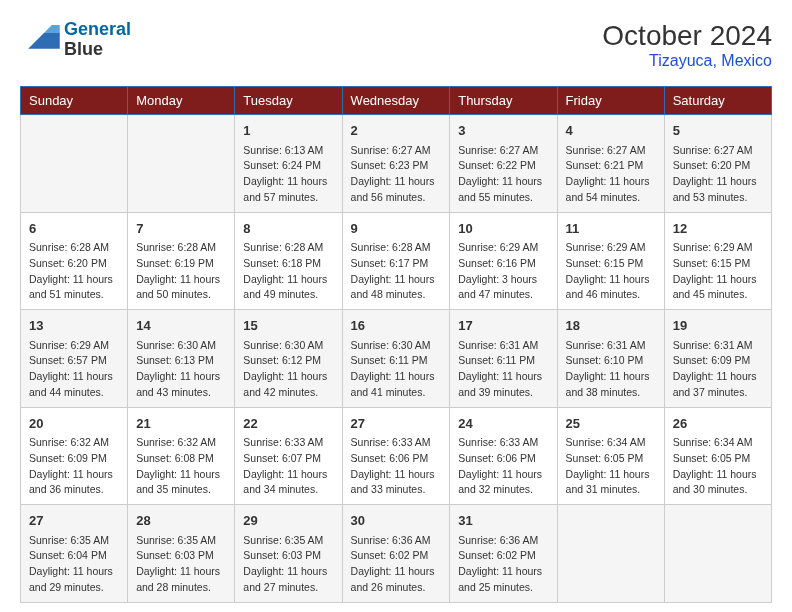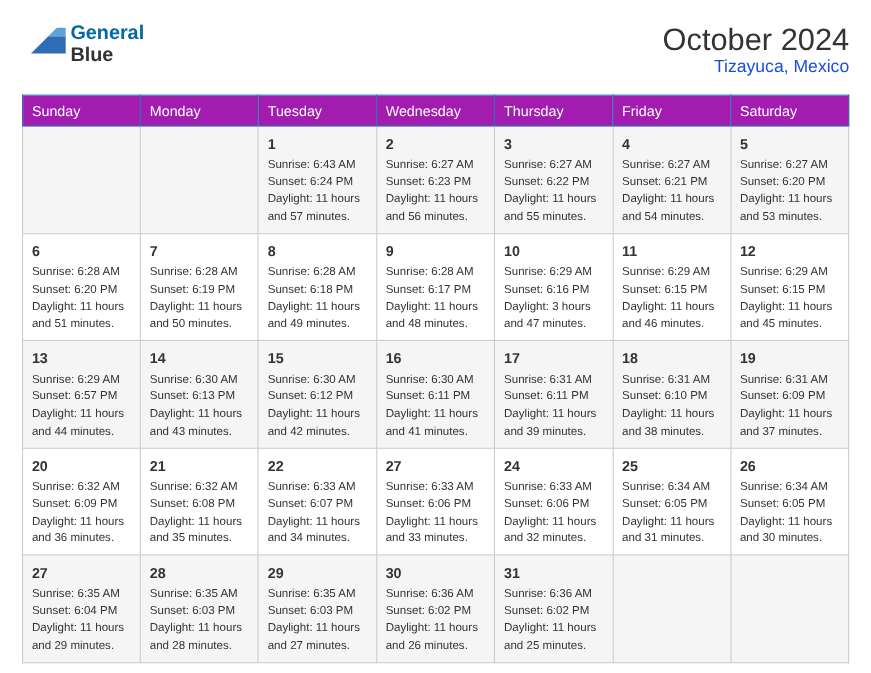--- a/index.html
+++ b/index.html
@@ -43,21 +43,21 @@
     .location {
       font-size: 16px;
       color: #1d4ed8;
     }
     table {
       width: 100%;
       border-collapse: collapse;
       font-size: 11px;
     }
     thead tr th {
-      background-color: #a21caf;
+      background-color: #7f1d1d;
       color: #fff;
       padding: 6px 8px;
       text-align: left;
       font-size: 13px;
       font-weight: normal;
       border: 1px solid #2e6db4;
     }
     tbody tr td {
       vertical-align: top;
       padding: 6px 8px;
@@ -116,21 +116,21 @@
         <th>Friday</th>
         <th>Saturday</th>
       </tr>
   </thead>
   <tbody id="calendar-body">
   <tr>
         <td class="empty-cell"></td>
         <td class="empty-cell"></td>
         <td>
           <span class="day-num">1</span>
-          <div>Sunrise: 6:43 AM</div>
+          <div>Sunrise: 6:13 AM</div>
           <div>Sunset: 6:24 PM</div>
           <div>Daylight: 11 hours and 57 minutes.</div>
         </td>
         <td>
           <span class="day-num">2</span>
           <div>Sunrise: 6:27 AM</div>
           <div>Sunset: 6:23 PM</div>
           <div>Daylight: 11 hours and 56 minutes.</div>
         </td>
         <td>

